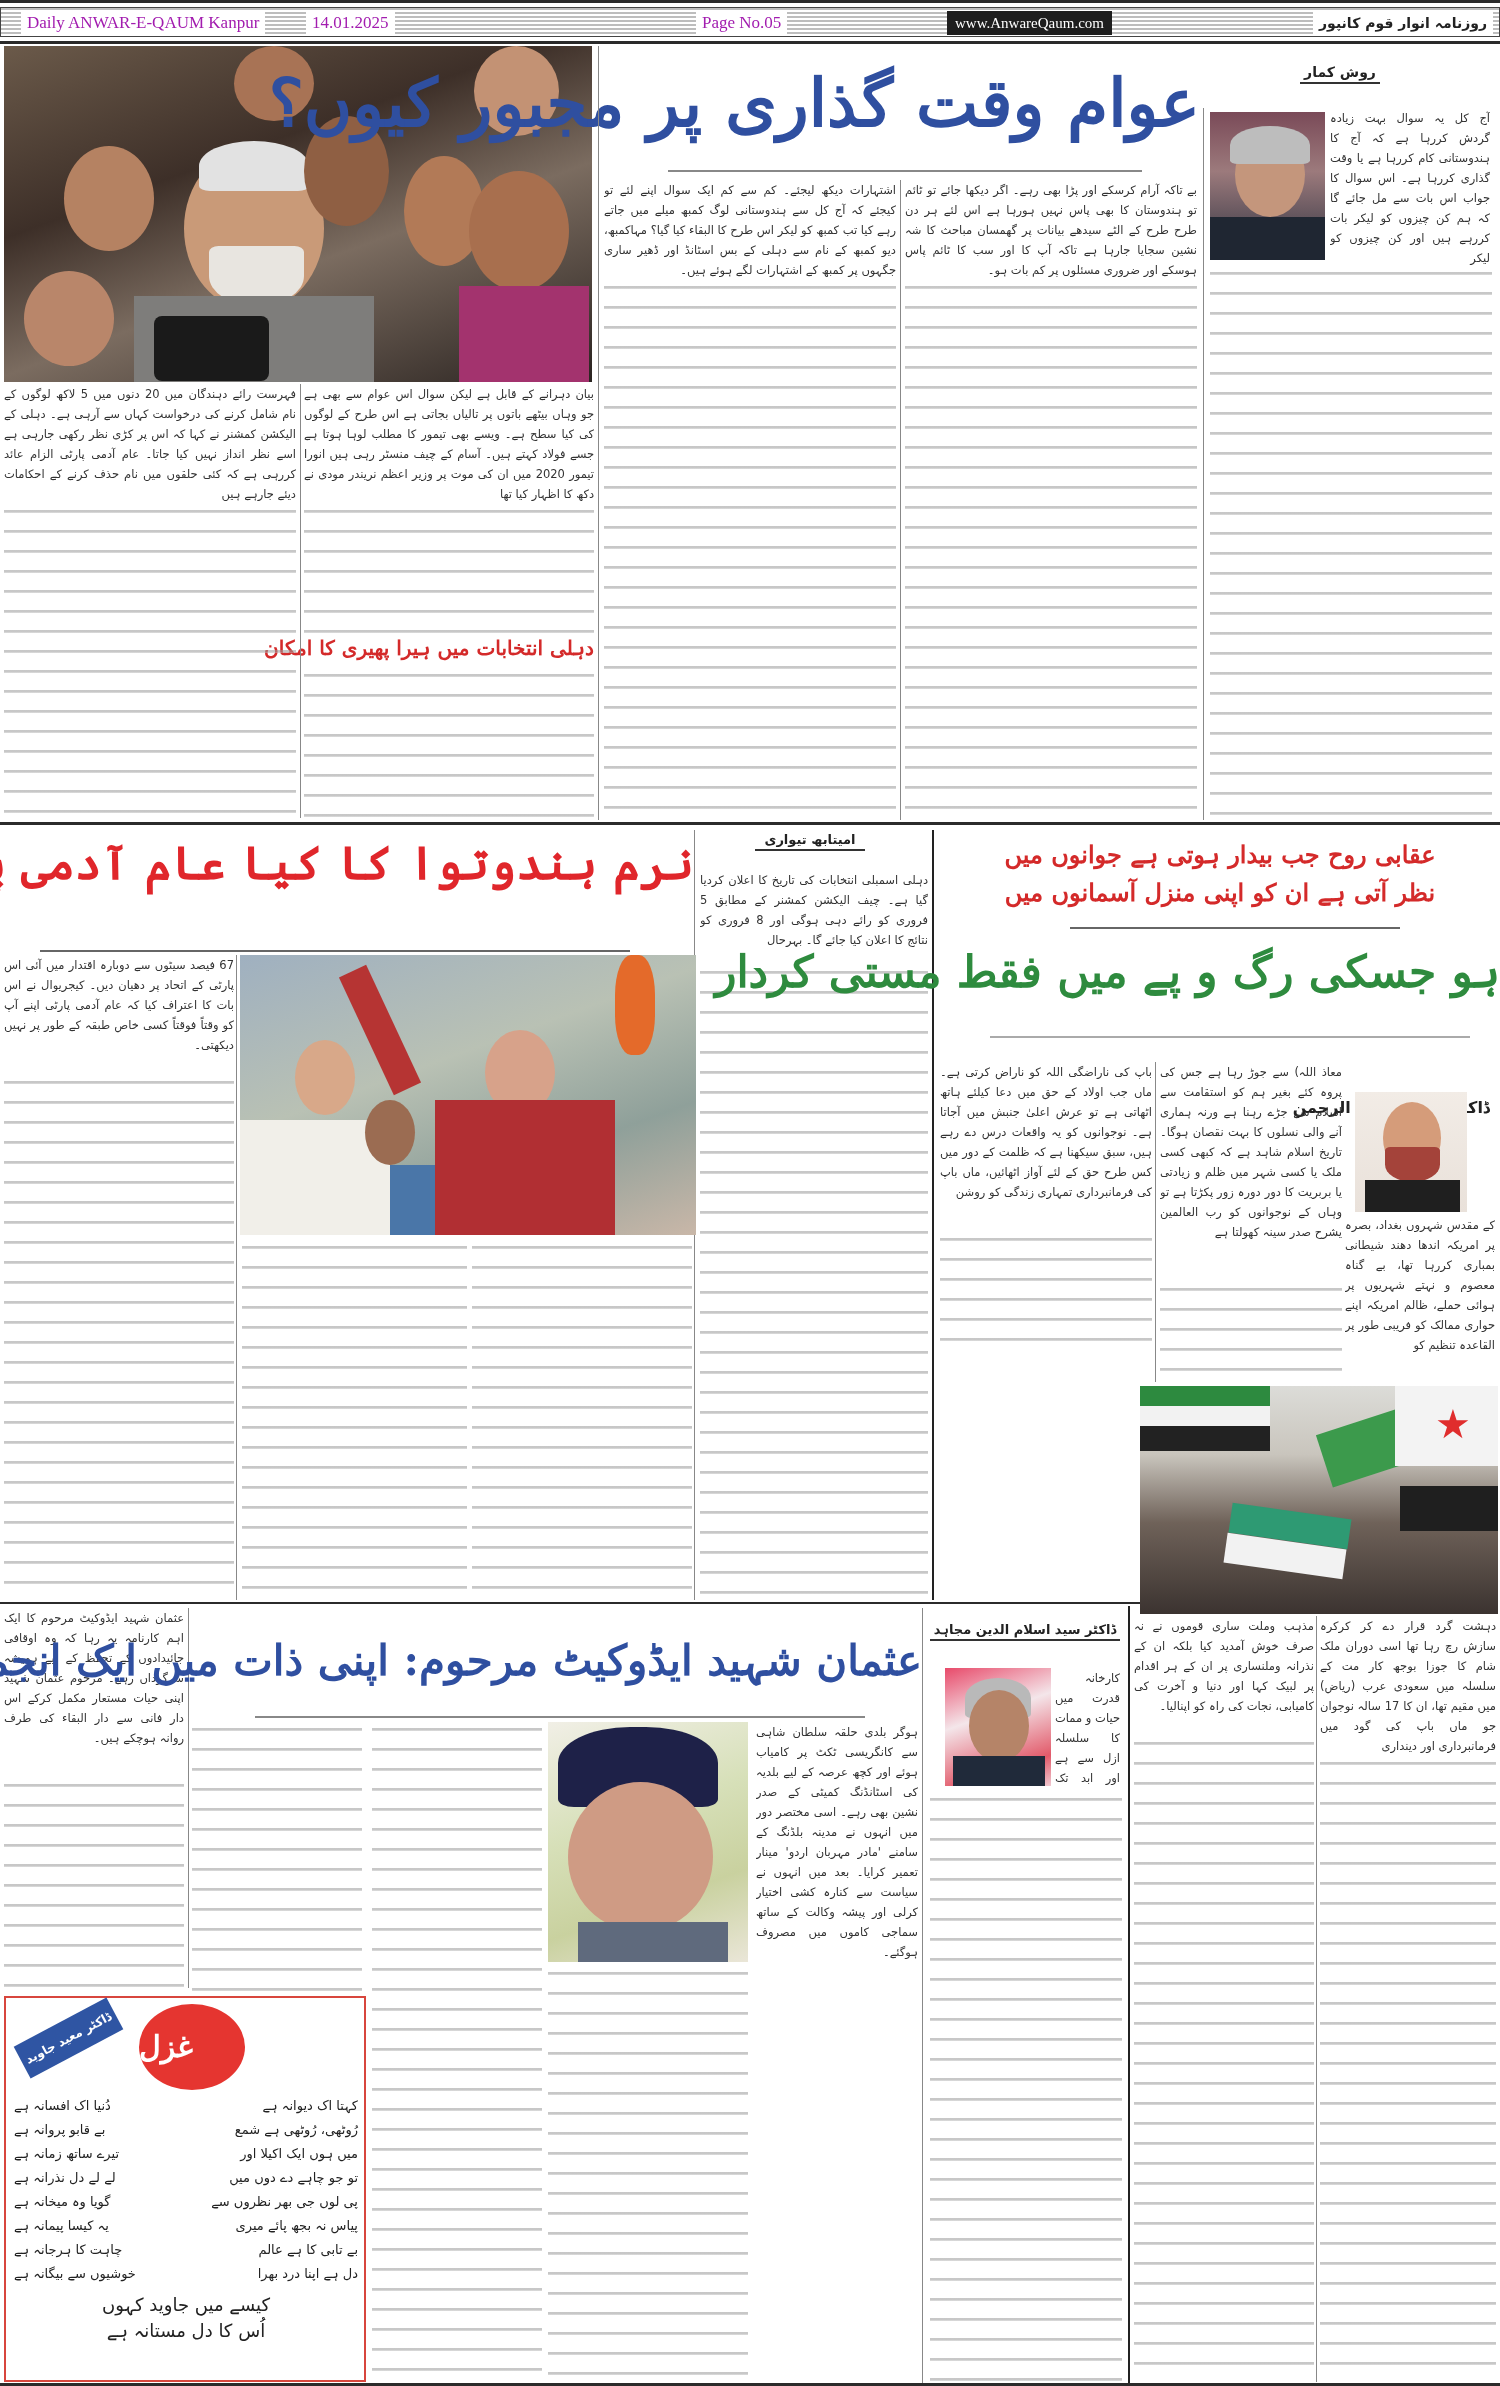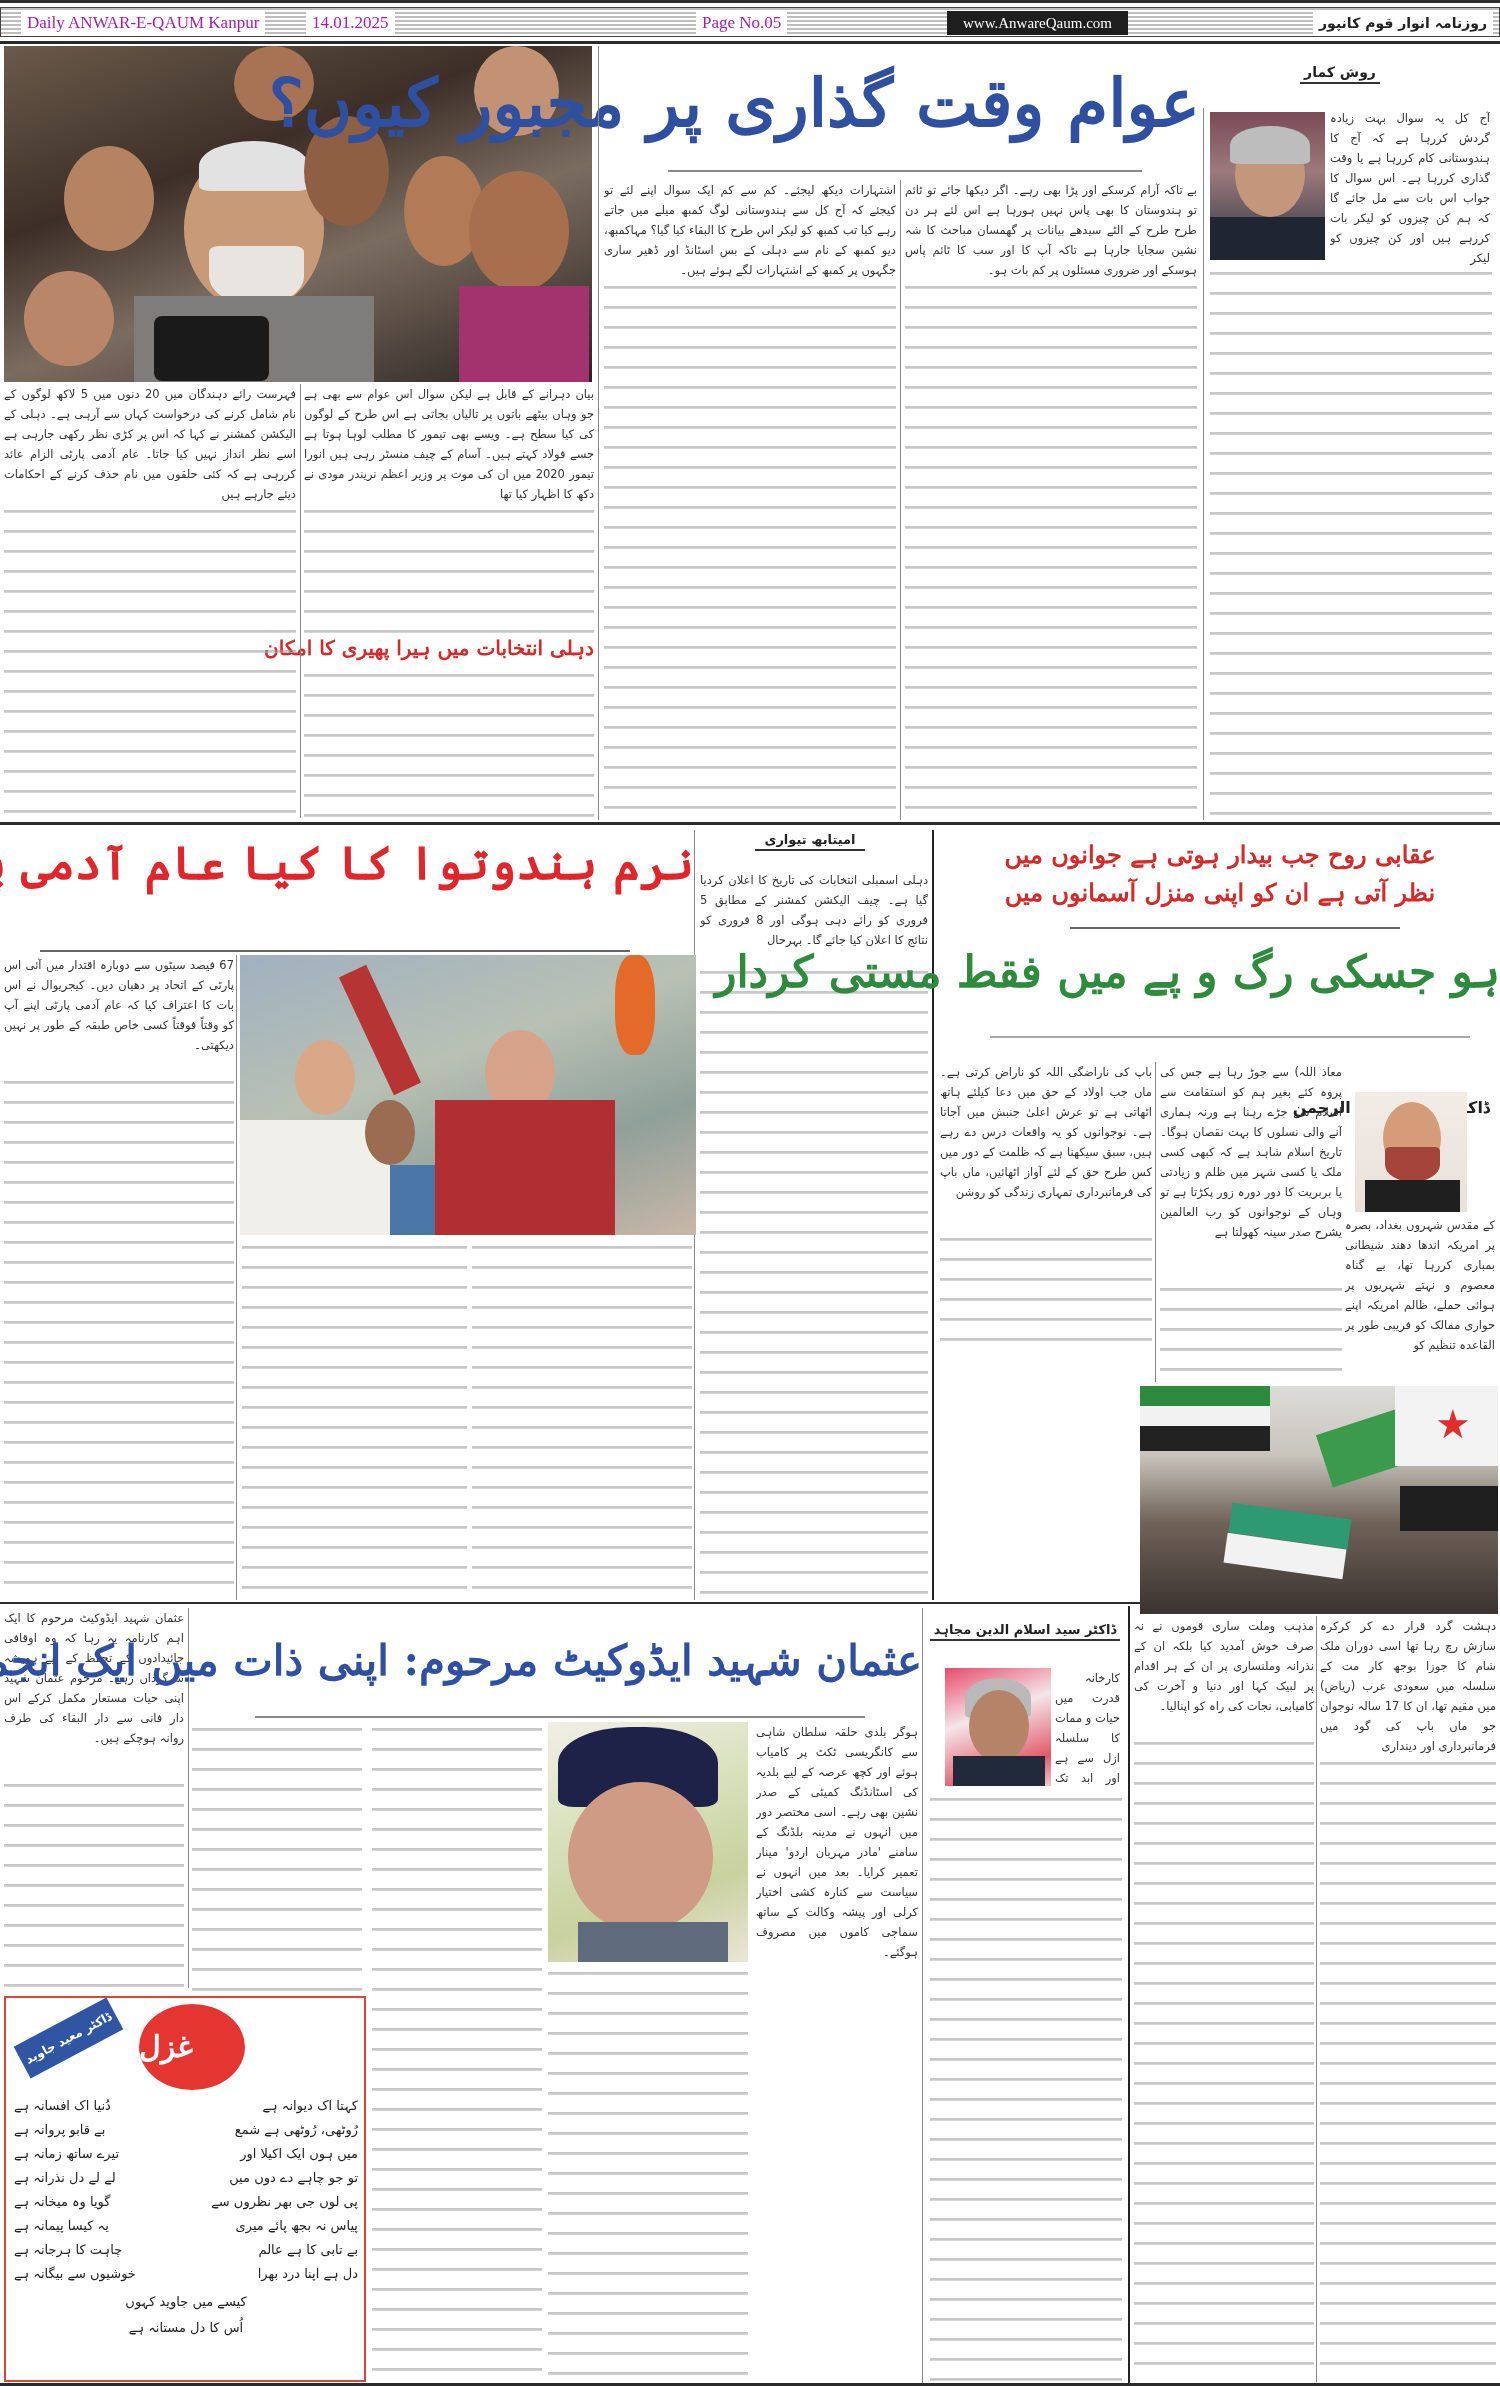--- a/index.html
+++ b/index.html
@@ -8,21 +8,21 @@
 
   .abs { position: absolute; }
 
   
   #masthead { left: 0; top: 0; width: 1500px; height: 44px; background: #ffffff;
     border: 3px solid #2a2a2a; border-left: none; border-right: none; }
   #masthead .inner { position: absolute; left: 0; right: 0; top: 4px; bottom: 4px;
     border: 1px solid #444;
     background: repeating-linear-gradient(to bottom, #bdbdbd 0 2px, #ffffff 2px 4px); }
   .mh-label { position: absolute; top: 4px; background: #fff; padding: 0 6px; font-family: "Liberation Serif", serif; font-size: 17px; color: #a21caf; line-height: 22px; }
-  .mh-web { position: absolute; top: 3px; background: #1e1e1e; color: #fff; padding: 2px 16px; font-family: "Liberation Serif", serif; font-size: 15px; line-height: 20px; }
+  .mh-web { position: absolute; top: 3px; background: #1e1e1e; color: #fff; padding: 2px 8px; font-family: "Liberation Serif", serif; font-size: 15px; line-height: 20px; }
   .mh-urdu { position: absolute; top: 3px; right: 6px; background: #fff; padding: 0 6px; font-size: 14px; font-weight: bold; line-height: 24px; direction: rtl; }
 
   
   .col { position: absolute; direction: rtl; text-align: justify; font-family: "DejaVu Sans", sans-serif;
     font-size: 11.5px; line-height: 20px; color: #333; overflow: hidden; }
   .col-lines { position:absolute; inset:0;
     background: repeating-linear-gradient(to bottom, transparent 0 6px, #9a9a9a 6px 8px, #b5b5b5 8px 9px, transparent 9px 20px); opacity:.55; }
   .col span.txt { position: relative; background: transparent; }
   .rule-v { position: absolute; width: 1px; background: #888; }
   .rule-h { position: absolute; height: 2px; background: #666; }
@@ -37,21 +37,21 @@
   .face { position: absolute; border-radius: 50%; }
 
   
   #ghazal-box { left: 4px; top: 1996px; width: 362px; height: 386px; border: 2px solid #d8463d; background: #fff; }
   #ghazal-poet { left: 10px; top: 22px; width: 105px; height: 36px; background: #2f55a3; color: #fff; transform: rotate(-28deg); direction: rtl;
     font-size: 12px; line-height: 36px; text-align: center; font-weight: bold; }
   #ghazal-badge { left: 133px; top: 6px; width: 106px; height: 86px; border-radius: 50%; background: #e53530; color: #fff;
     font-family: "DejaVu Serif", serif; font-size: 30px; font-weight: bold; text-align: left; line-height: 86px; direction: rtl; }
   .verse-row { position: absolute; left: 8px; width: 344px; height: 23px; direction: rtl; font-size: 13px; color: #222; display: flex; justify-content: space-between; }
   .verse-row span { white-space: nowrap; }
-  .verse-center { position: absolute; left: 8px; width: 344px; direction: rtl; text-align: center; font-size: 13px; color:#222; }
+  .verse-center { position: absolute; left: 8px; width: 344px; direction: rtl; text-align: center; font-size: 18px; color:#222; }
 </style>
 </head>
 <body>
 
 <div id="masthead" class="abs">
   <div class="inner">
     <span class="mh-label" style="left:20px">Daily ANWAR-E-QAUM Kanpur</span>
     <span class="mh-label" style="left:305px">14.01.2025</span>
     <span class="mh-label" style="left:695px">Page No.05</span>
     <span class="mh-web" style="left:946px">www.AnwareQaum.com</span>

